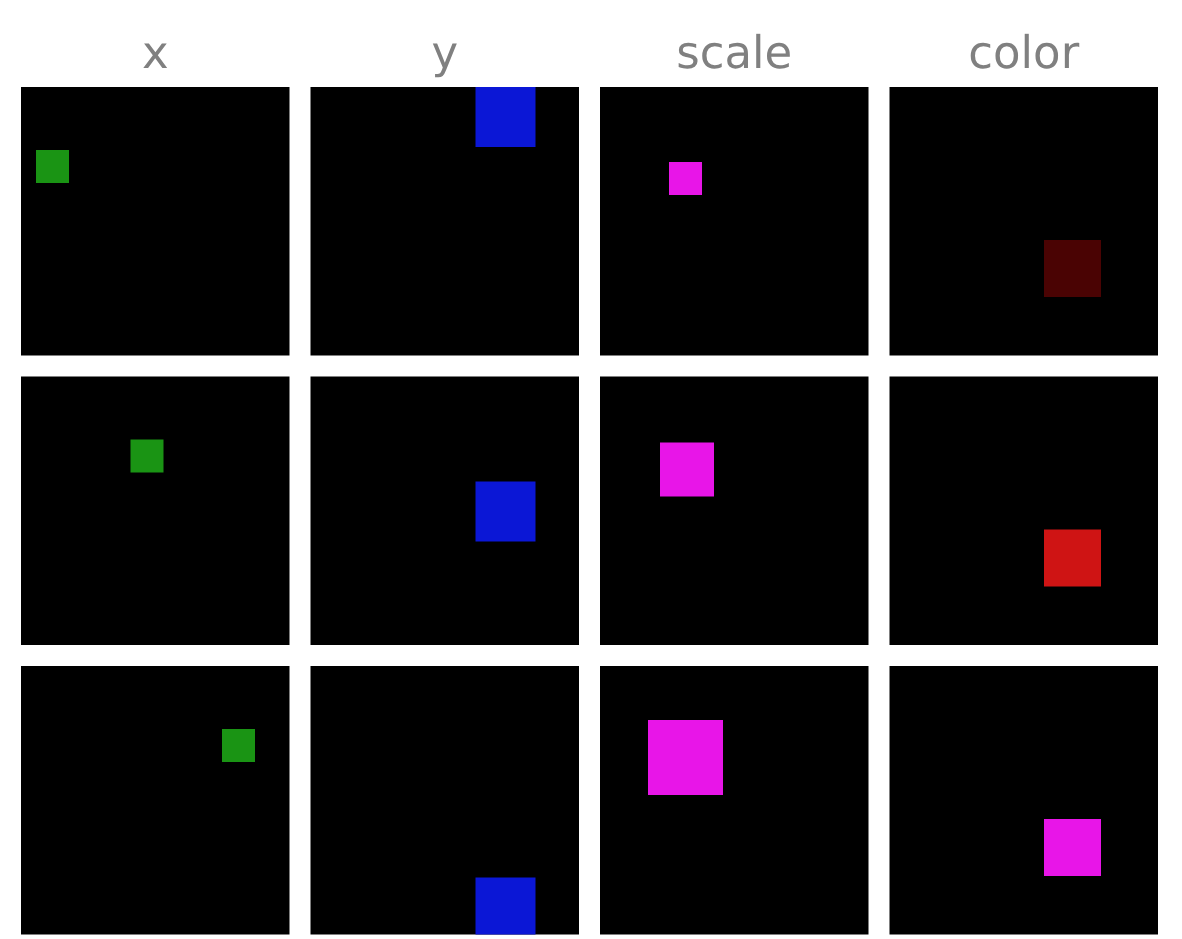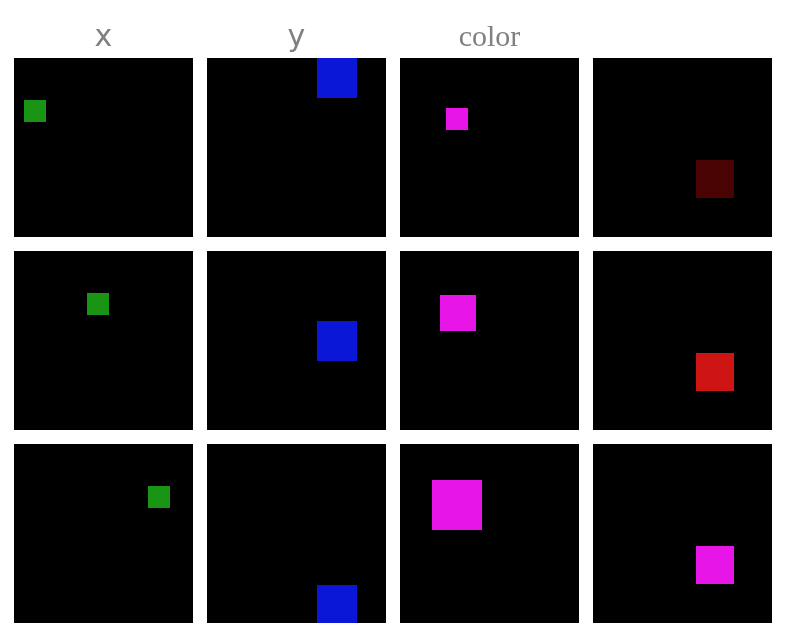--- a/index.html
+++ b/index.html
@@ -23,21 +23,21 @@
   }
   .col-header {
     width: 179px;
     margin-right: 14px;
     text-align: center;
     font-size: 30px;
     color: #808080;
     height: 36px;
     line-height: 32px;
   }
-  .col-header:last-child { margin-right: 0; font-family: Liberation Serif, serif; }
+  .col-header:last-child { margin-right: 0; }
   .rows {
     margin-top: 2px;
   }
   .row {
     display: flex;
     margin-bottom: 14px;
   }
   .row:last-child { margin-bottom: 0; }
   .cell {
     width: 179px;
@@ -53,20 +53,21 @@
   }
 </style>
 </head>
 <body>
 
 <div class="grid">
 
   <div class="col-headers">
     <div class="col-header">x</div>
     <div class="col-header">y</div>
+    <div class="col-header">scale</div>
     <div class="col-header">color</div>
   </div>
 
   <div class="rows">
 
     <div class="row">
       <div class="cell">
           <div class="square" style="left: 10px; top: 42px; width: 22px; height: 22px; background: rgb(26, 148, 20);"></div>
         </div>
       <div class="cell">

